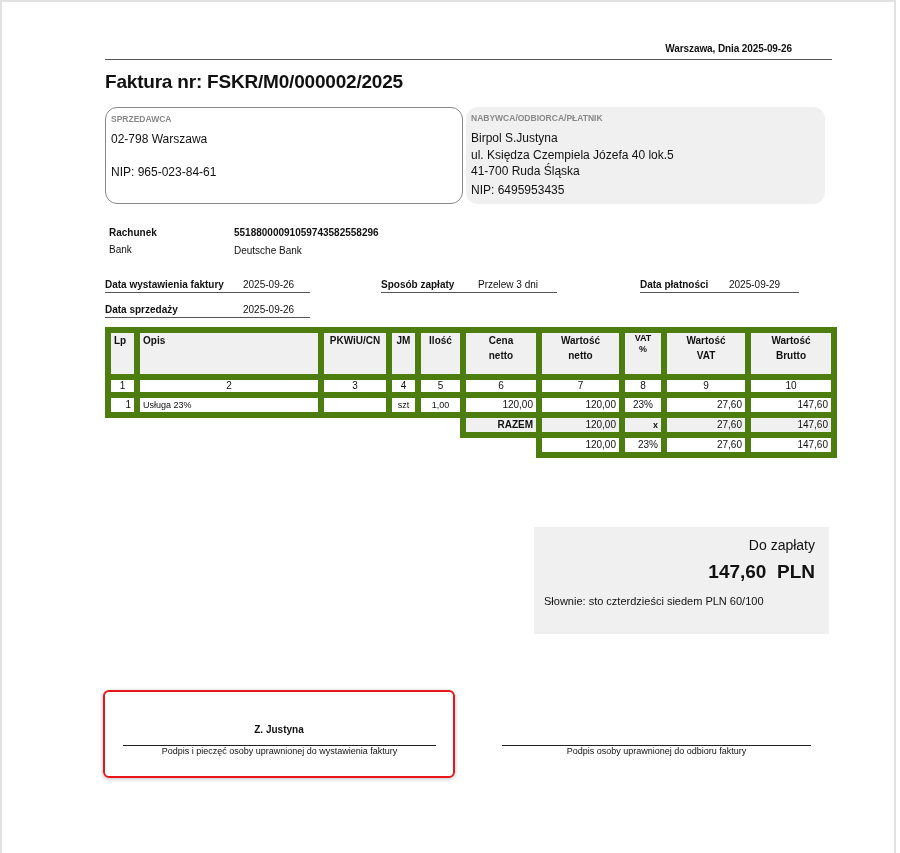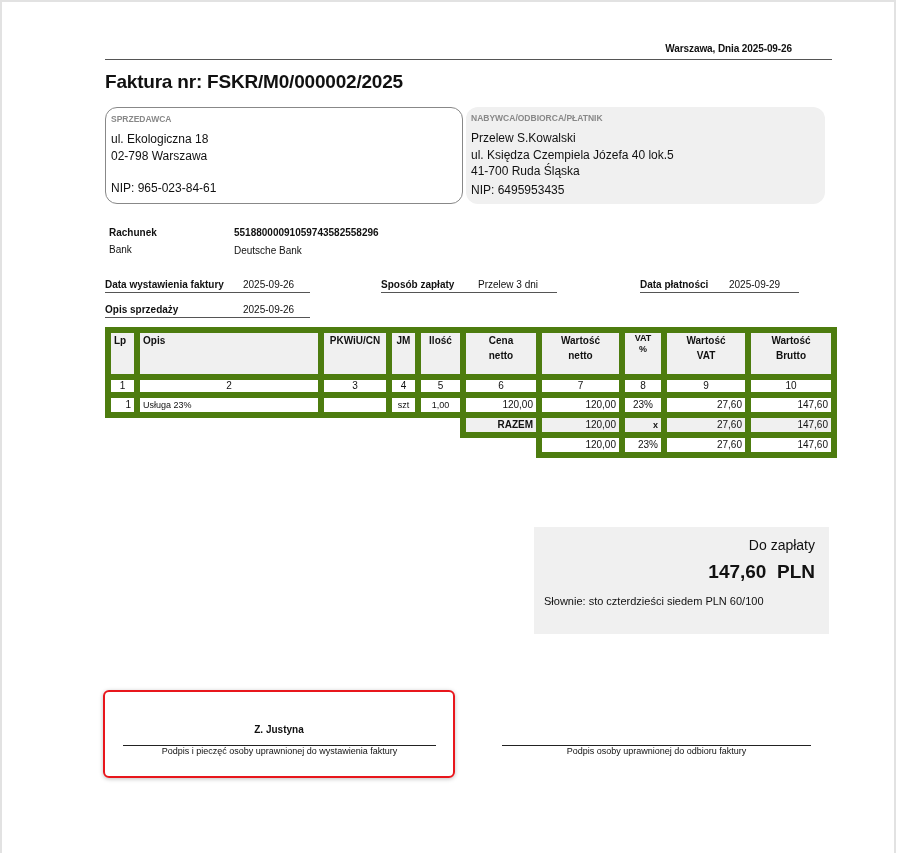--- a/index.html
+++ b/index.html
@@ -58,28 +58,27 @@
 <body>
 
 <div class="page-frame"></div>
 
 <div class="abs place-date">Warszawa, Dnia 2025-09-26</div>
 <div class="abs top-rule"></div>
 <div class="abs title">Faktura nr: FSKR/M0/000002/2025</div>
 
 <div class="abs party seller">
   <div class="party-label">SPRZEDAWCA</div>
-  <div class="party-line">ul. Ekologiczna 18</div>
   <div class="party-line">02-798 Warszawa</div>
   <div class="party-line" style="margin-top:16px">NIP: 965-023-84-61</div>
 </div>
 
 <div class="abs party buyer">
   <div class="party-label">NABYWCA/ODBIORCA/PŁATNIK</div>
-  <div class="party-line">Przelew S.Kowalski</div>
+  <div class="party-line">Birpol S.Justyna</div>
   <div class="party-line">ul. Księdza Czempiela Józefa 40 lok.5</div>
   <div class="party-line">41-700 Ruda Śląska</div>
   <div class="party-line" style="margin-top:2px">NIP: 6495953435</div>
 </div>
 
 <div class="abs kv-label" style="left:109px; top:227px;">Rachunek</div>
 <div class="abs kv-label" style="left:234px; top:227px;">55188000091059743582558296</div>
 <div class="abs bank-lbl" style="left:109px; top:244px;">Bank</div>
 <div class="abs kv-value" style="left:234px; top:245px;">Deutsche Bank</div>
 
@@ -88,21 +87,21 @@
 <div class="abs field-rule" style="left:105px; top:292px; width:205px;"></div>
 
 <div class="abs kv-label" style="left:381px; top:279px;">Sposób zapłaty</div>
 <div class="abs kv-value" style="left:478px; top:279px;">Przelew 3 dni</div>
 <div class="abs field-rule" style="left:381px; top:292px; width:176px;"></div>
 
 <div class="abs kv-label" style="left:640px; top:279px;">Data płatności</div>
 <div class="abs kv-value" style="left:729px; top:279px;">2025-09-29</div>
 <div class="abs field-rule" style="left:640px; top:292px; width:159px;"></div>
 
-<div class="abs kv-label" style="left:105px; top:304px;">Opis sprzedaży</div>
+<div class="abs kv-label" style="left:105px; top:304px;">Data sprzedaży</div>
 <div class="abs kv-value" style="left:243px; top:304px;">2025-09-26</div>
 <div class="abs field-rule" style="left:105px; top:317px; width:205px;"></div>
 
 <table class="items">
   <colgroup>
     <col style="width:29px">
       <col style="width:184px">
       <col style="width:68px">
       <col style="width:29px">
       <col style="width:45px">

